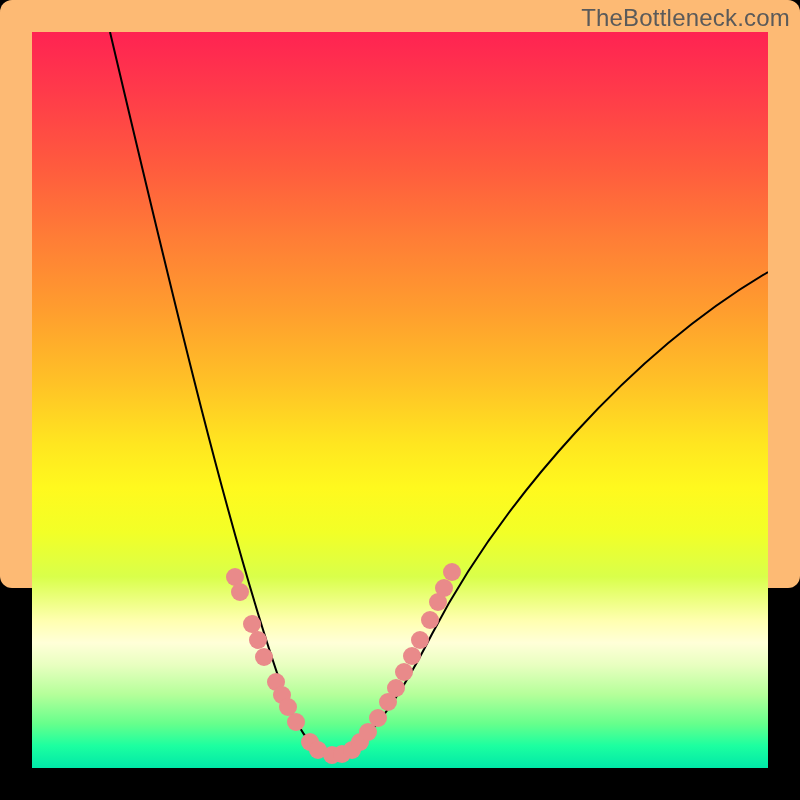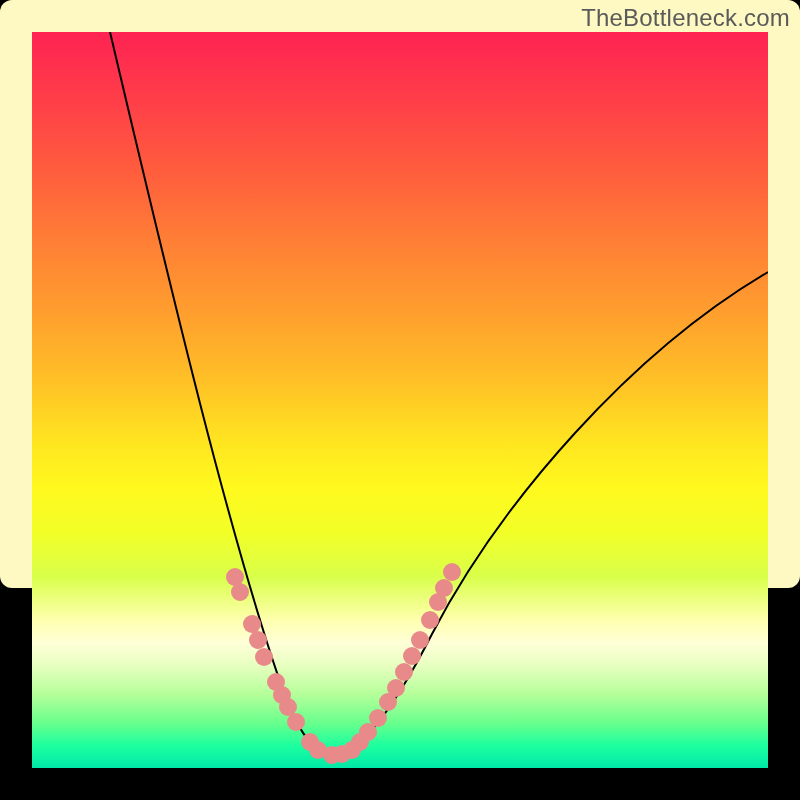--- a/index.html
+++ b/index.html
@@ -9,21 +9,21 @@
     height: 800px;
     overflow: hidden;
     background: #000;
     font-family: Arial, Helvetica, sans-serif;
   }
   .frame {
     position: absolute;
     top: 0; left: 0;
     width: 800px;
     height: 588px;
-    background: #fef9c3;
+    background: #fdba74;
     border-radius: 12px;
   }
   .plot {
     position: absolute;
     top: 32px;
     left: 32px;
     width: 736px;
     height: 736px;
     
     background: linear-gradient(to bottom,

